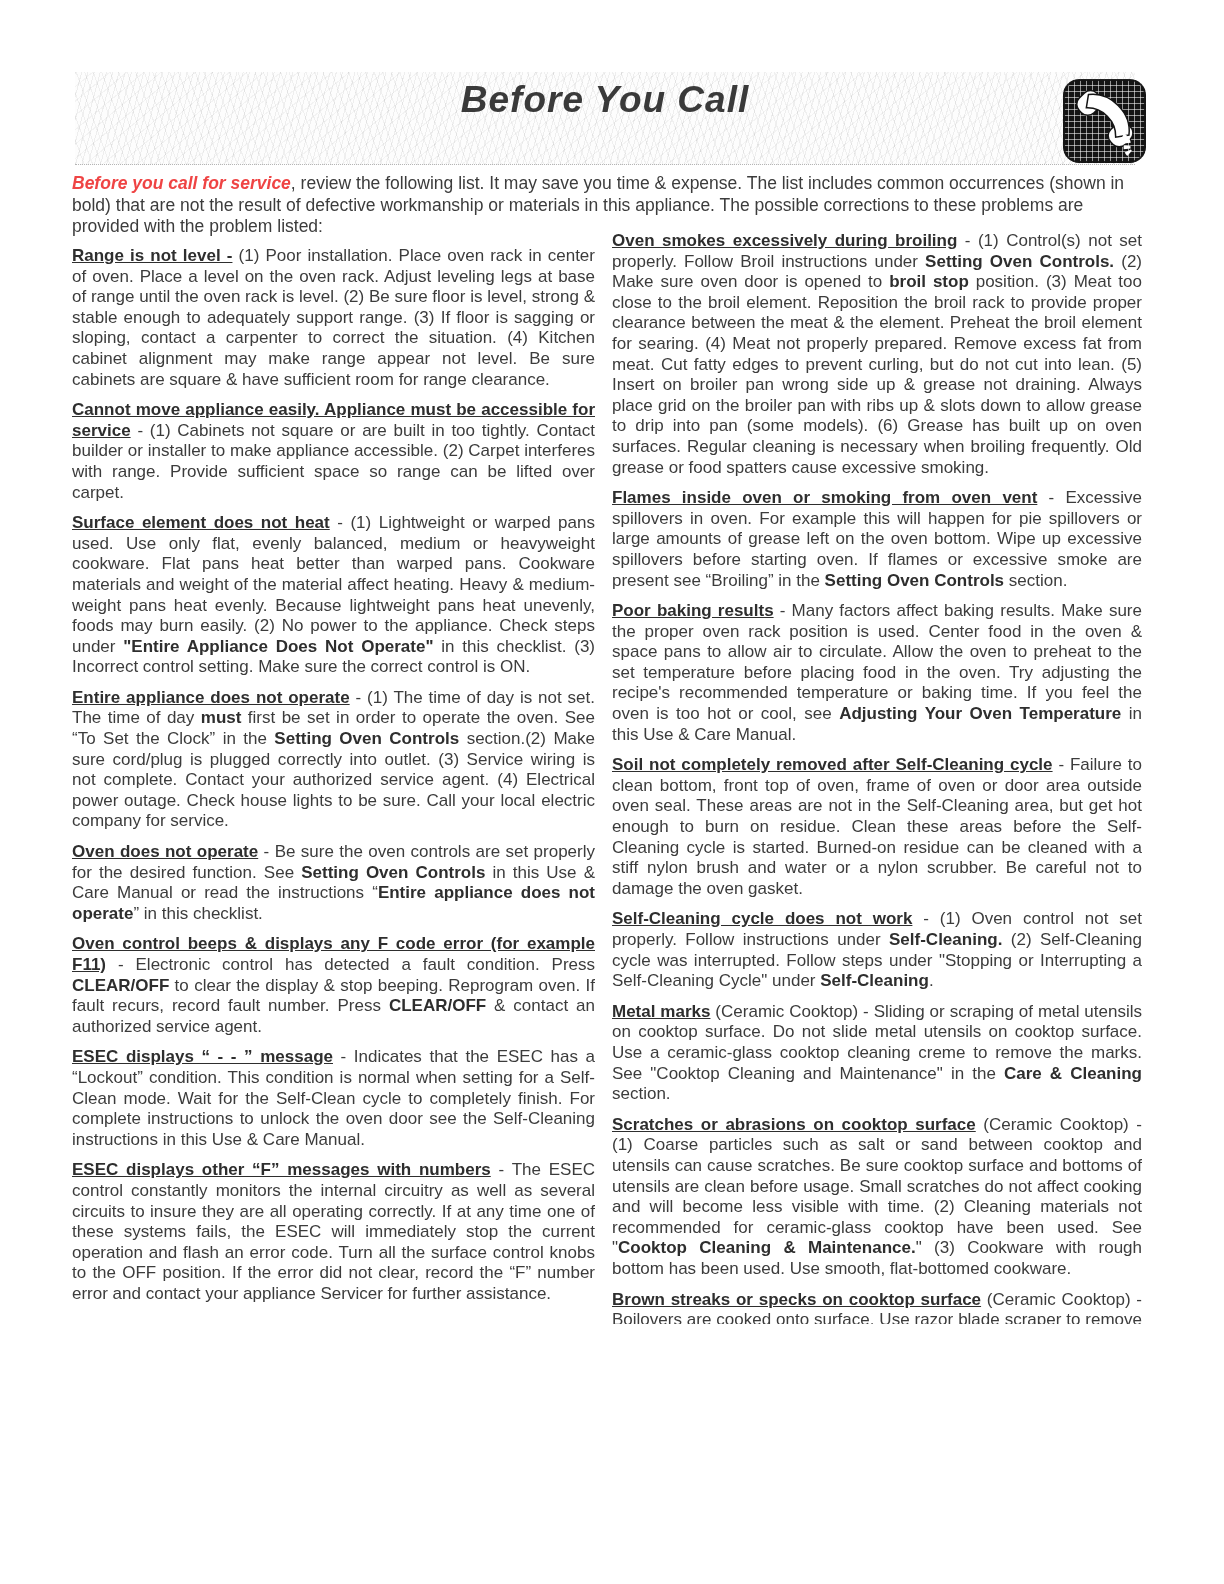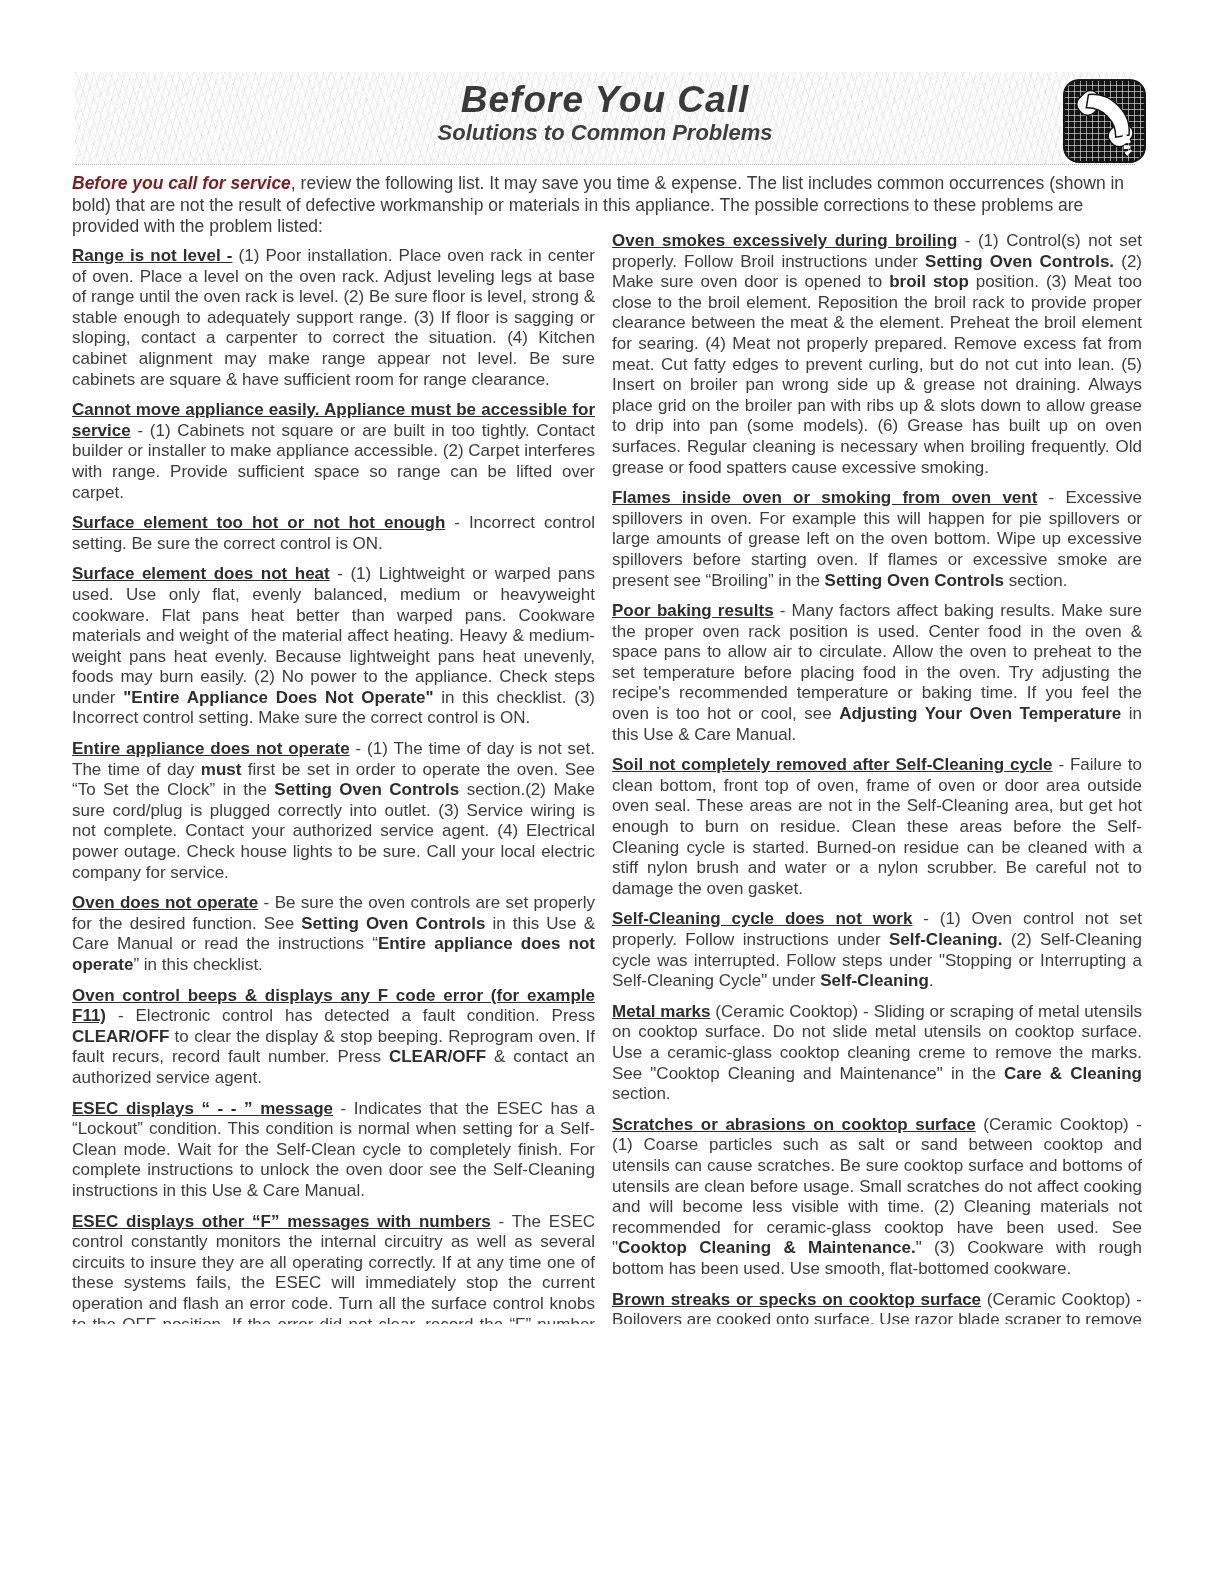--- a/index.html
+++ b/index.html
@@ -51,59 +51,57 @@
     font-size:17.5px;line-height:21.5px;color:#3c3c3c;
   }
   
   .col{position:absolute;font-size:17px;line-height:20.6px;text-align:justify;color:#3c3c3c;}
   .col-left{left:72px;top:246px;width:523px;}
   .col-right{left:612px;top:231px;width:530px;}
   .col p.sec{margin:0 0 10px 0;}
   
   .run-h{font-weight:bold;text-decoration:underline;color:#2e2e2e;}
   .run-b{font-weight:bold;color:#2e2e2e;}
-  .run-bi{font-weight:bold;font-style:italic;color:#7f1d1d;}
+  .run-bi{font-weight:bold;font-style:italic;color:#ef4444;}
   .run-n{}
   
   .page-number{
     position:absolute;left:598px;top:1532px;
     font-size:18px;color:#3c3c3c;
   }
   .footer-line{
     position:absolute;left:93px;top:1572px;width:108px;height:2px;
     background:#2a2a99;
   }
 </style>
 </head>
 <body>
 
 <div class="page">
 
   <div class="banner">
     <div class="banner-title">Before You Call</div>
-    <div class="banner-subtitle">Solutions to Common Problems</div>
   </div>
 
   <div class="phone-icon">
     <svg width="83" height="84" viewBox="0 0 84 84" aria-hidden="true">
       <g transform="rotate(45 42 40)">
         <rect x="9" y="27" width="21" height="25" rx="9" fill="#ffffff" stroke="#141414" stroke-width="1.5"></rect>
         <rect x="54" y="27" width="21" height="25" rx="9" fill="#ffffff" stroke="#141414" stroke-width="1.5"></rect>
         <path d="M13 34 C 27 16, 57 16, 71 34 L 63 45 C 52 33, 32 33, 21 45 Z" fill="#ffffff" stroke="#141414" stroke-width="1.5"></path>
       </g>
       <path d="M60 58 q6 3 5 9 q-1 6 4 9" fill="none" stroke="#ffffff" stroke-width="7" stroke-dasharray="3 2.5"></path>
     </svg>
   </div>
 
   <div class="intro"><span class="run-bi">Before you call for service</span><span class="run-n">, review the following list. It may save you time &amp; expense. The list includes common occurrences (shown in bold) that are not the result of defective workmanship or materials in this appliance. The possible corrections to these problems are provided with the problem listed:</span></div>
 
   <div class="col col-left">
       <p class="sec"><span class="run-h">Range is not level -</span><span class="run-n"> (1) Poor installation. Place oven rack in center of oven. Place a level on the oven rack. Adjust leveling legs at base of range until the oven rack is level. (2) Be sure floor is level, strong &amp; stable enough to adequately support range. (3) If floor is sagging or sloping, contact a carpenter to correct the situation. (4) Kitchen cabinet alignment may make range appear not level. Be sure cabinets are square &amp; have sufficient room for range clearance.</span></p>
       <p class="sec"><span class="run-h">Cannot move appliance easily. Appliance must be accessible for service</span><span class="run-n"> - (1) Cabinets not square or are built in too tightly. Contact builder or installer to make appliance accessible. (2) Carpet interferes with range. Provide sufficient space so range can be lifted over carpet.</span></p>
-      <p class="sec"><span class="run-h">Surface element too hot or not hot enough</span><span class="run-n"> - Incorrect control setting. Be sure the correct control is ON.</span></p>
       <p class="sec"><span class="run-h">Surface element does not heat</span><span class="run-n"> - (1) Lightweight or warped pans used. Use only flat, evenly balanced, medium or heavyweight cookware. Flat pans heat better than warped pans. Cookware materials and weight of the material affect heating. Heavy &amp; medium-weight pans heat evenly. Because lightweight pans heat unevenly, foods may burn easily. (2) No power to the appliance. Check steps under </span><span class="run-b">"Entire Appliance Does Not Operate"</span><span class="run-n"> in this checklist. (3) Incorrect control setting. Make sure the correct control is ON.</span></p>
       <p class="sec"><span class="run-h">Entire appliance does not operate</span><span class="run-n"> - (1) The time of day is not set. The time of day </span><span class="run-b">must</span><span class="run-n"> first be set in order to operate the oven. See “To Set the Clock” in the </span><span class="run-b">Setting Oven Controls</span><span class="run-n"> section.(2) Make sure cord/plug is plugged correctly into outlet. (3) Service wiring is not complete. Contact your authorized service agent. (4) Electrical power outage. Check house lights to be sure. Call your local electric company for service.</span></p>
       <p class="sec"><span class="run-h">Oven does not operate</span><span class="run-n"> - Be sure the oven controls are set properly for the desired function. See </span><span class="run-b">Setting Oven Controls</span><span class="run-n"> in this Use &amp; Care Manual or read the instructions “</span><span class="run-b">Entire appliance does not operate</span><span class="run-n">” in this checklist.</span></p>
       <p class="sec"><span class="run-h">Oven control beeps &amp; displays any F code error (for example F11)</span><span class="run-n"> - Electronic control has detected a fault condition. Press </span><span class="run-b">CLEAR/OFF</span><span class="run-n"> to clear the display &amp; stop beeping. Reprogram oven. If fault recurs, record fault number. Press </span><span class="run-b">CLEAR/OFF</span><span class="run-n"> &amp; contact an authorized service agent.</span></p>
       <p class="sec"><span class="run-h">ESEC displays “ - - ” message</span><span class="run-n"> - Indicates that the ESEC has a “Lockout” condition. This condition is normal when setting for a Self-Clean mode. Wait for the Self-Clean cycle to completely finish. For complete instructions to unlock the oven door see the Self-Cleaning instructions in this Use &amp; Care Manual.</span></p>
       <p class="sec"><span class="run-h">ESEC displays other “F” messages with numbers</span><span class="run-n"> - The ESEC control constantly monitors the internal circuitry as well as several circuits to insure they are all operating correctly. If at any time one of these systems fails, the ESEC will immediately stop the current operation and flash an error code. Turn all the surface control knobs to the OFF position. If the error did not clear, record the “F” number error and contact your appliance Servicer for further assistance.</span></p>
     </div>
   <div class="col col-right">
       <p class="sec"><span class="run-h">Oven smokes excessively during broiling</span><span class="run-n"> - (1) Control(s) not set properly. Follow Broil instructions under </span><span class="run-b">Setting Oven Controls.</span><span class="run-n"> (2) Make sure oven door is opened to </span><span class="run-b">broil stop</span><span class="run-n"> position. (3) Meat too close to the broil element. Reposition the broil rack to provide proper clearance between the meat &amp; the element. Preheat the broil element for searing. (4) Meat not properly prepared. Remove excess fat from meat. Cut fatty edges to prevent curling, but do not cut into lean. (5) Insert on broiler pan wrong side up &amp; grease not draining. Always place grid on the broiler pan with ribs up &amp; slots down to allow grease to drip into pan (some models). (6) Grease has built up on oven surfaces. Regular cleaning is necessary when broiling frequently. Old grease or food spatters cause excessive smoking.</span></p>
       <p class="sec"><span class="run-h">Flames inside oven or smoking from oven vent</span><span class="run-n"> - Excessive spillovers in oven. For example this will happen for pie spillovers or large amounts of grease left on the oven bottom. Wipe up excessive spillovers before starting oven. If flames or excessive smoke are present see “Broiling” in the </span><span class="run-b">Setting Oven Controls</span><span class="run-n"> section.</span></p>

